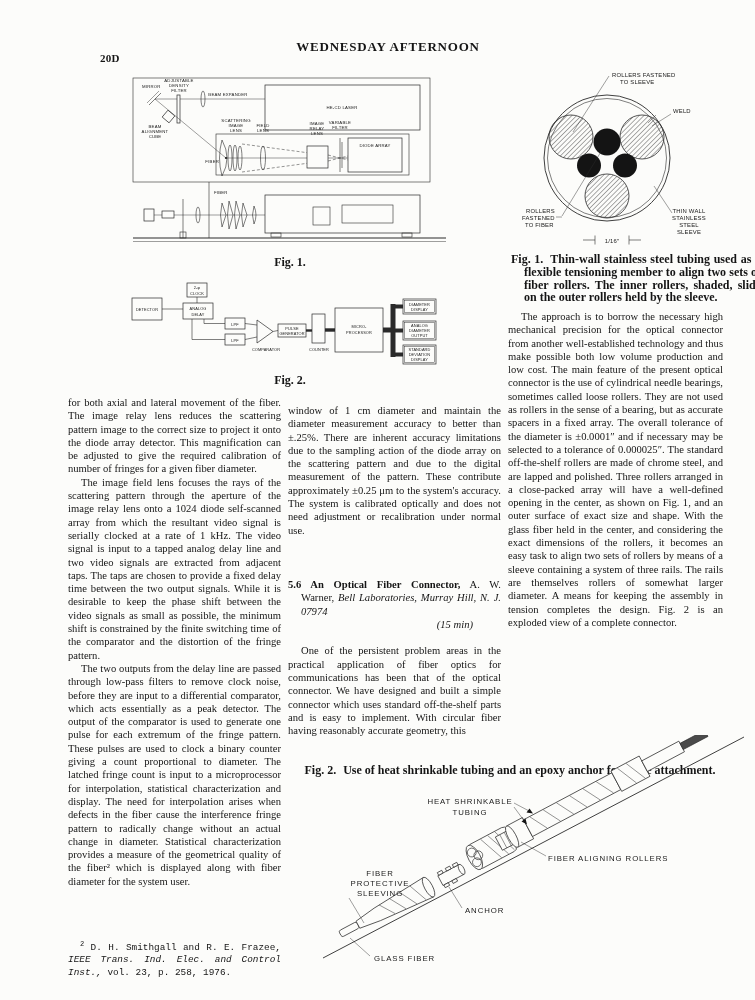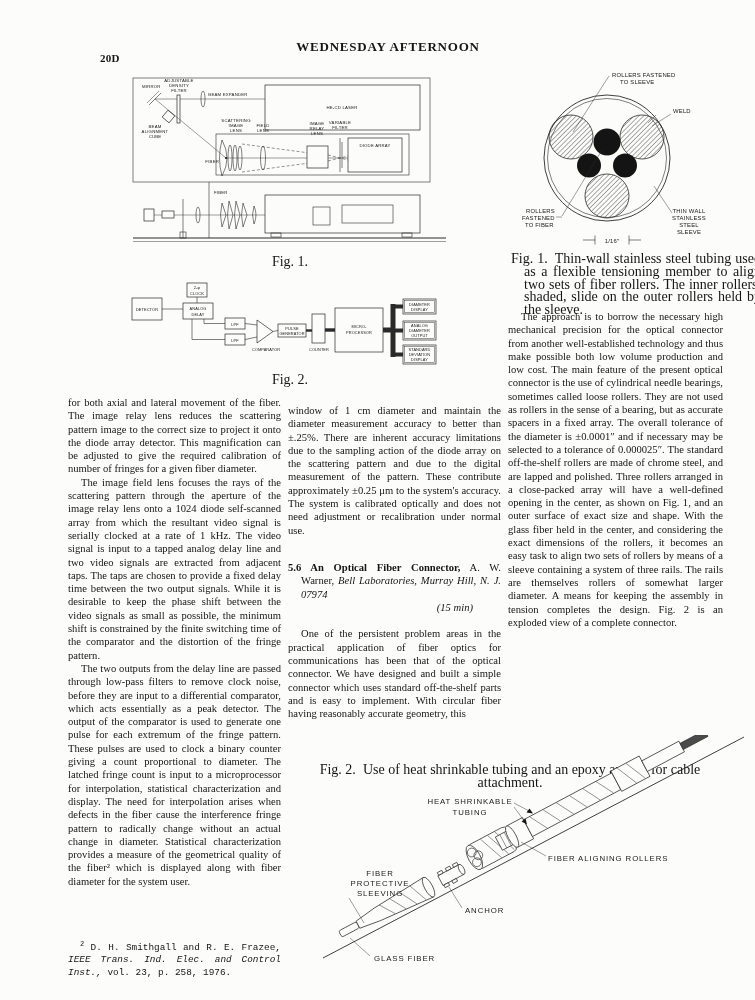--- a/index.html
+++ b/index.html
@@ -12,27 +12,27 @@
   
   .pagenum{font-size:11px;font-weight:bold;letter-spacing:.3px;}
   .session{font-size:13px;font-weight:bold;letter-spacing:.8px;text-align:center;}
   
   .col{position:absolute;text-align:justify;font-size:10.6px;line-height:13.3px;}
   .col p{margin:0;}
   .col p.ind{text-indent:13px;}
   .gap{height:13.3px;}
   sup{font-size:7px;line-height:0;}
   
-  .sect{margin-top:24px;padding-left:13px;text-indent:-13px;}
+  .sect{margin-top:41px;padding-left:13px;text-indent:-13px;}
   .sect .num{font-weight:bold;margin-right:9px;}
   .sect .ttl{font-weight:bold;}
   .sect .aff{font-style:italic;}
   .sect-dur{text-align:right;font-style:italic;padding-right:28px;font-family:Liberation Serif, serif;}
   
-  .cap{font-size:14px;line-height:12.8px;text-align:justify;}
+  .cap{font-size:12px;line-height:12.8px;text-align:justify;font-weight:bold;}
   .cap-hang{padding-left:13px;text-indent:-13px;}
   .cap-center{text-align:center;}
   .cap .flab{margin-right:7px;}
   .footnote{font-size:9.4px;line-height:12.4px;text-align:justify;}
   .footnote .it{font-style:italic;}
   .footnote .fn-ind{text-indent:12px;}
   
   svg text{font-family:"Liberation Sans",sans-serif;fill:#1a1a1a;}
   svg .ln{stroke:#2a2a2a;stroke-width:.6;fill:none;}
   svg .lnt{stroke:#2a2a2a;stroke-width:.45;fill:none;}

